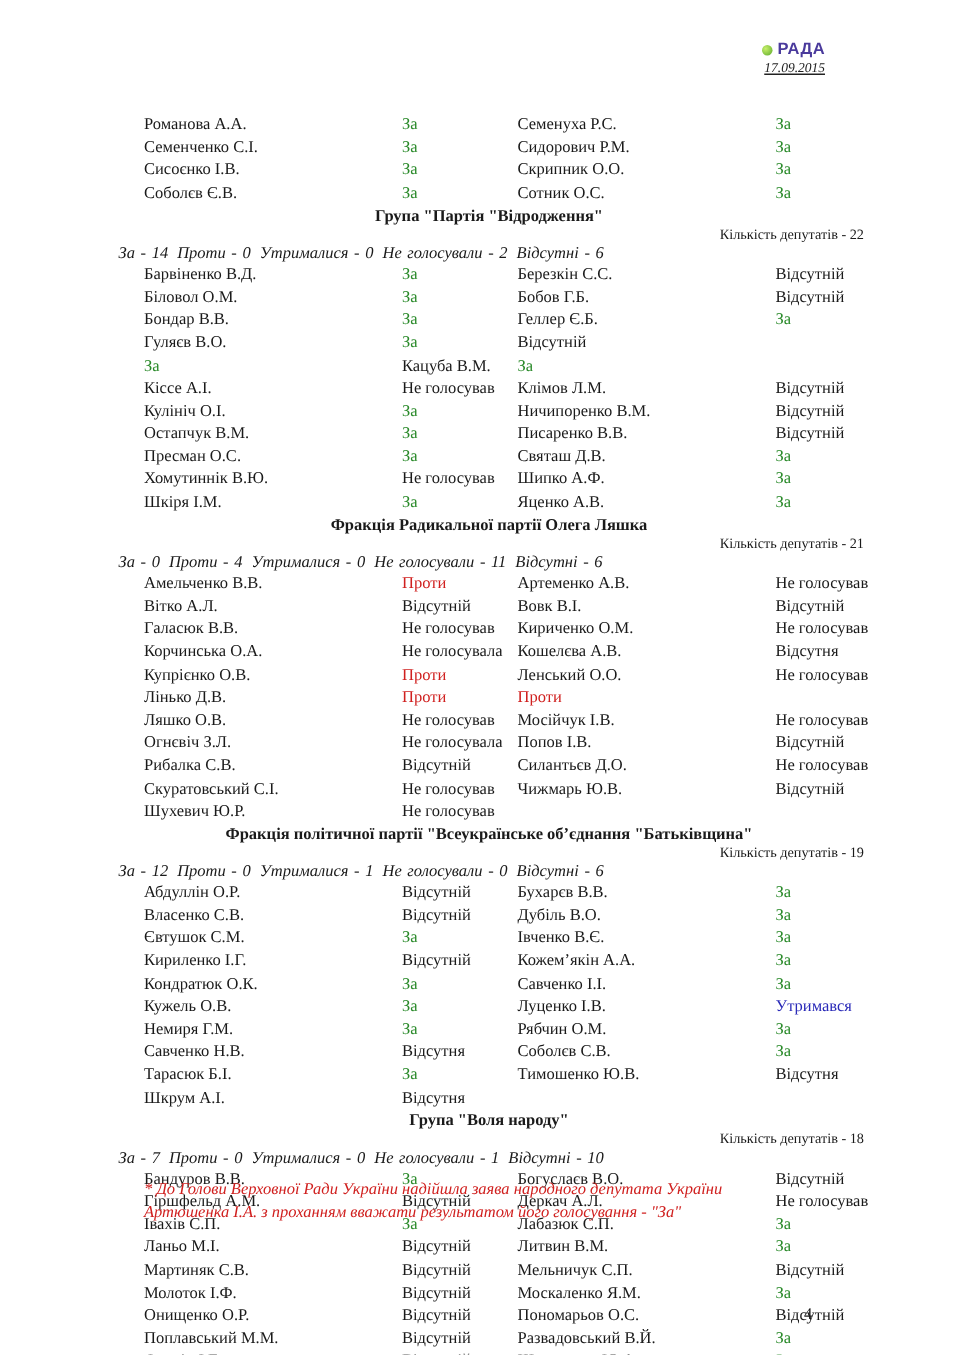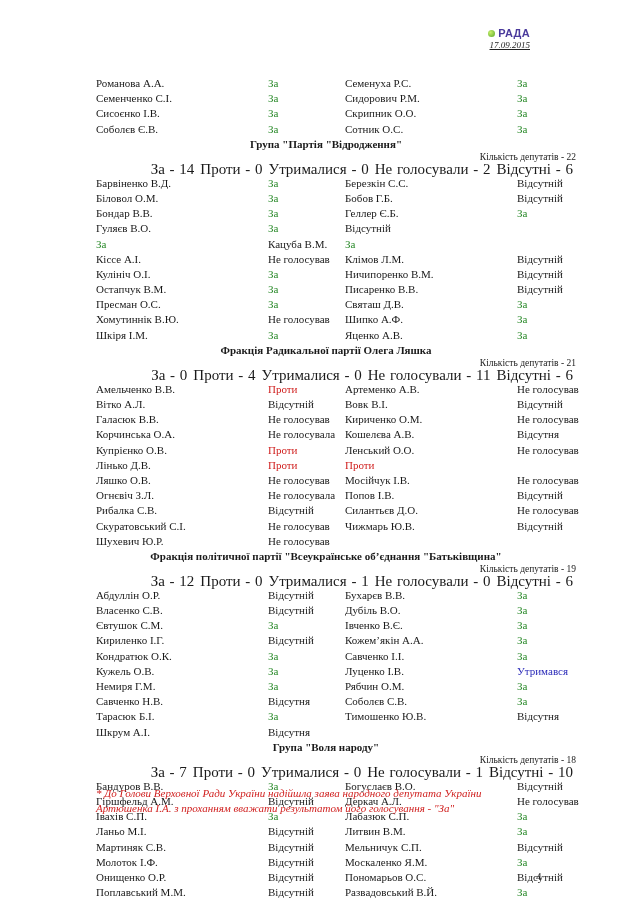--- a/index.html
+++ b/index.html
@@ -1,35 +1,35 @@
 <!DOCTYPE html>
 <html><head>
 <meta charset="utf-8">
 <style>
   html, body { margin: 0; padding: 0; background: #ffffff; }
   body { width: 638px; height: 903px; position: relative; overflow: hidden;
          font-family: "Liberation Serif", "DejaVu Serif", serif; color: #1a1a1a; }
-  .header { position: absolute; right: 108px; top: 27px; text-align: right; }
+  .header { position: absolute; right: 88px; top: 27px; text-align: right; }
   .logo { display: flex; align-items: center; justify-content: flex-end; gap: 3px;
           font-family: "Liberation Sans", "DejaVu Sans", sans-serif; font-weight: bold;
           font-size: 11px; color: #4a3a9c; letter-spacing: 0.3px; }
   .logo-dot { width: 7px; height: 7px; border-radius: 50%;
               background: radial-gradient(circle at 35% 35%, #c8f06a, #5aa82a); display: inline-block; }
   .date { font-size: 9px; font-style: italic; text-decoration: underline; color: #222; margin-top: 1px; }
   .content { position: absolute; left: 96px; top: 76px; width: 460px; }
   .row { display: grid; grid-template-columns: 172px 77px 172px 80px; height: 15.2px;
          line-height: 15.2px; font-size: 11px; white-space: nowrap; }
   .row span { display: block; }
   .v-za { color: #2a8a2a; }
   .v-proty { color: #d0201f; }
   .v-utr { color: #2a2ab8; }
   .v-na { color: #1a1a1a; }
   .sec-title { text-align: center; font-weight: bold; font-size: 11px; line-height: 14px; width: 500px; margin-left: -20px; }
   .sec-count { text-align: right; font-size: 9.5px; line-height: 12px; width: 500px; margin-left: -20px; }
-  .sec-summary { text-align: right; font-size: 15px; line-height: 13px; width: 500px; margin-left: -20px; word-spacing: 1px; }
+  .sec-summary { text-align: left; font-size: 11px; font-style: italic; line-height: 13px; width: 500px; margin-left: -20px; word-spacing: 1px; }
   .sec-summary span { margin: 0 3px; }
   .note { color: #d0201f; font-style: italic; font-size: 11px; line-height: 14.5px; margin-top: 14px; }
   .page-num { position: absolute; left: 536px; top: 870px; font-size: 11px; }
 </style>
 </head>
 <body>
 
 <div class="header">
   <div class="logo">
     <span class="logo-dot"></span>

